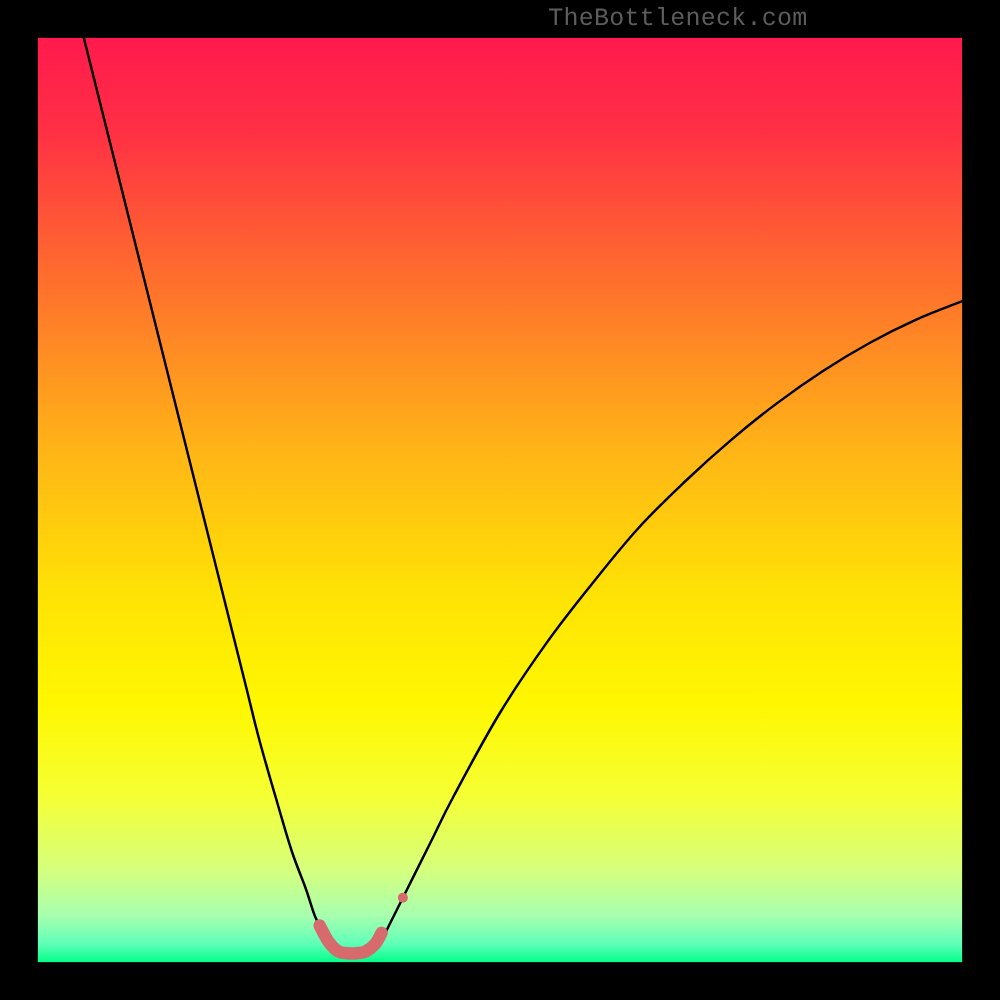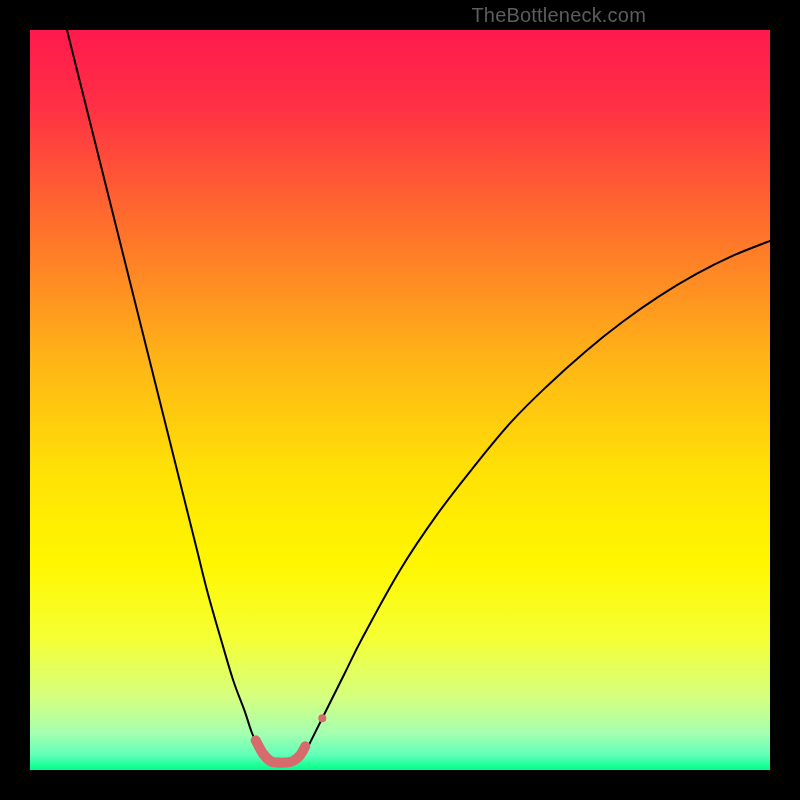--- a/index.html
+++ b/index.html
@@ -11,20 +11,21 @@
     font-family: Arial, Helvetica, sans-serif;
     overflow: hidden;
   }
   .frame {
     position: absolute;
     left: 0;
     top: 0;
     width: 656px;
     height: 800px;
     background: #000;
+    font-family: Liberation Mono, monospace;
   }
   .watermark {
     position: absolute;
     top: 4px;
     right: 10px;
     color: #5d5d5d;
     font-size: 20px;
     font-weight: 400;
     letter-spacing: 0.2px;
     z-index: 20;

